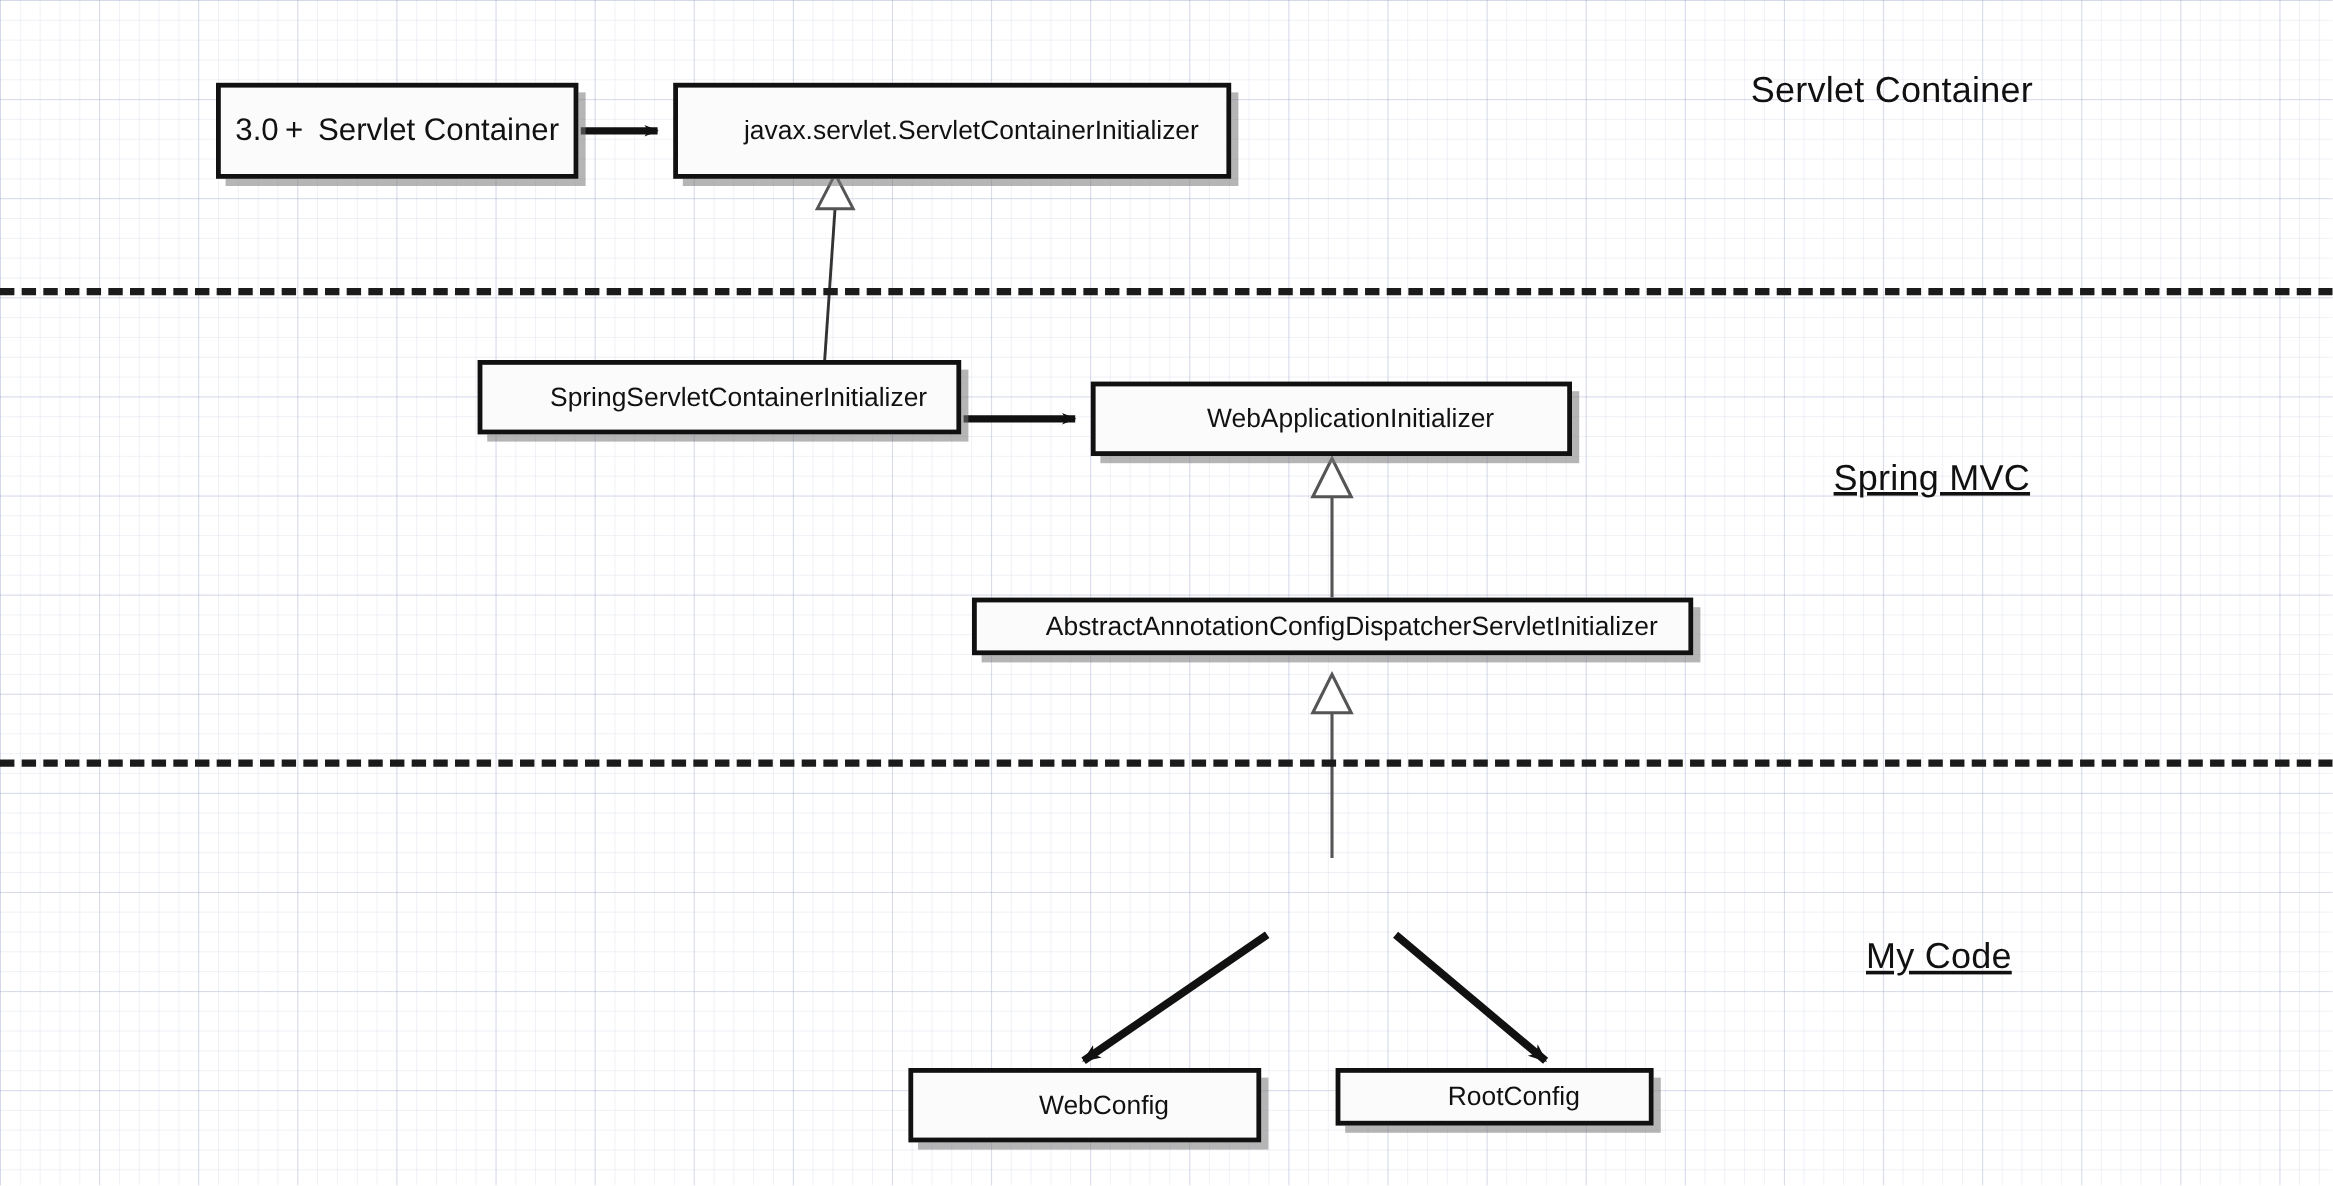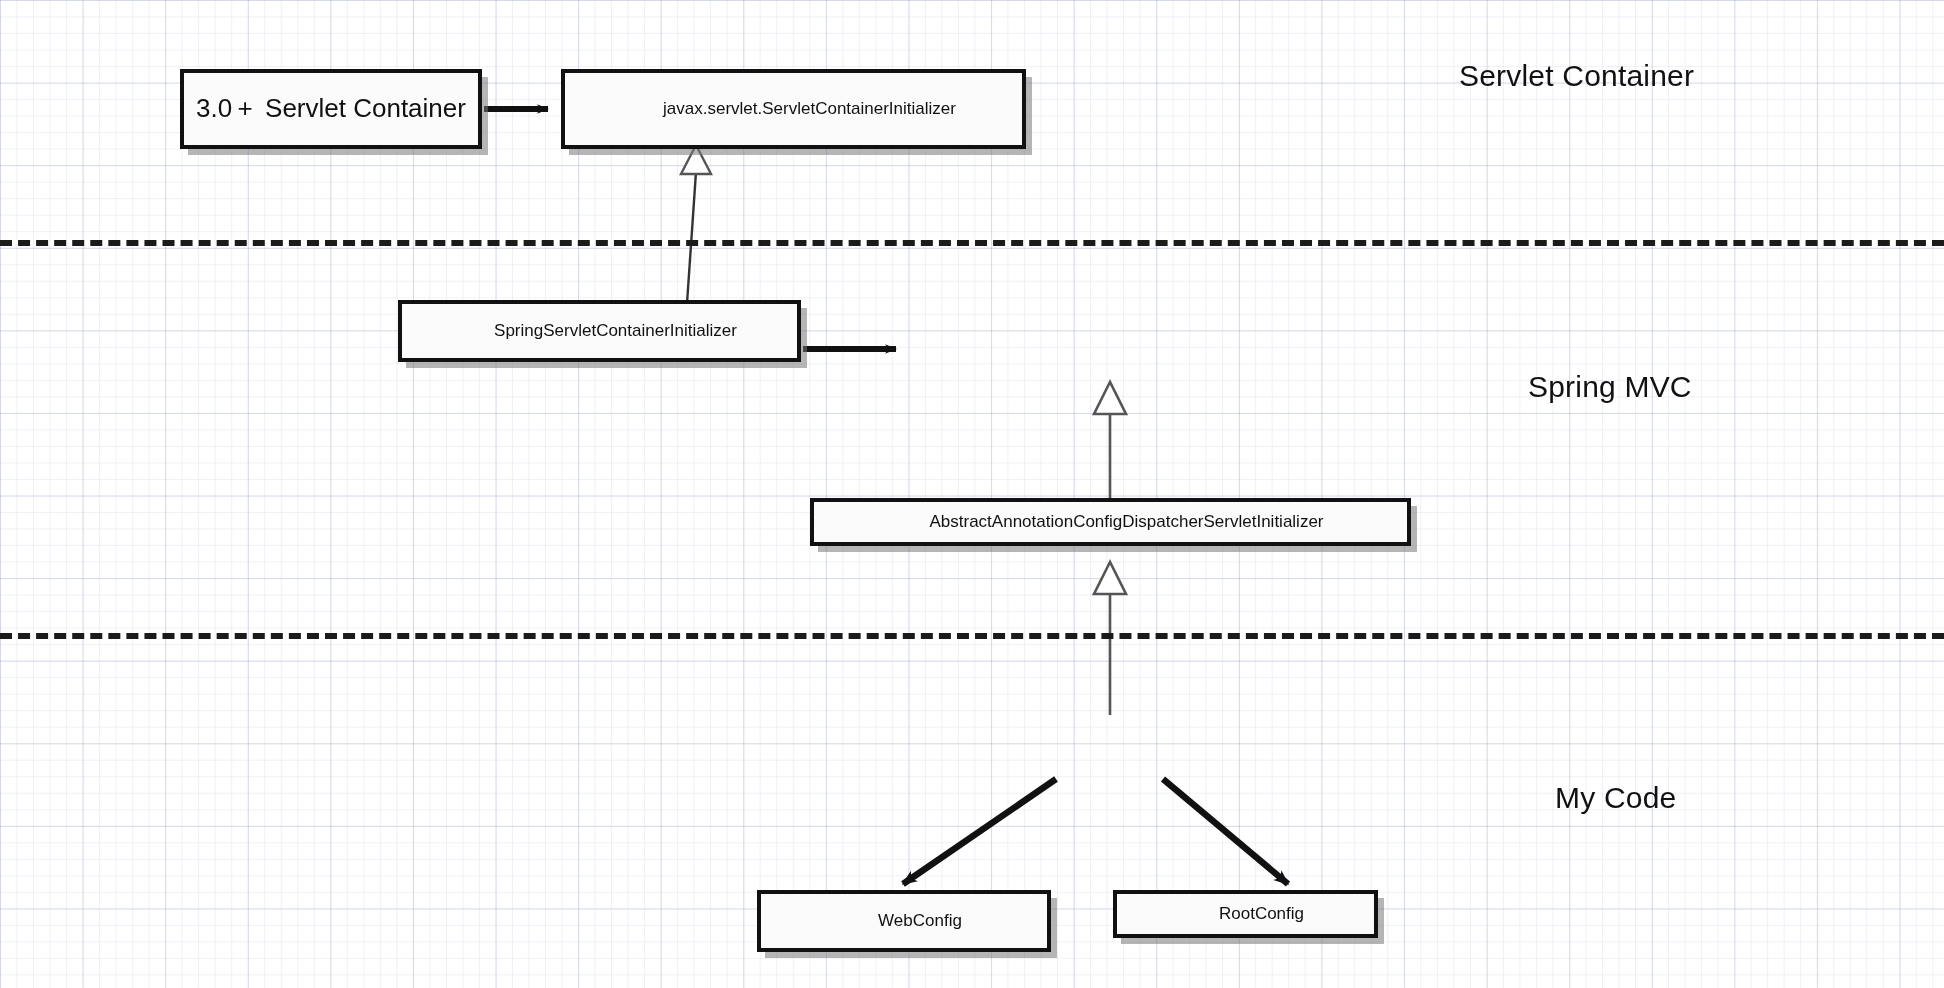--- a/index.html
+++ b/index.html
@@ -70,21 +70,21 @@
     display: flex;
     align-items: center;
     justify-content: center;
     color: #111111;
     font-size: 26px;
     line-height: 1.15;
     white-space: nowrap;
     text-align: right;
     padding: 0 14px;
   }
-  .node.small-text { font-size: 17px; padding-left: 46px; }
+  .node.small-text { font-size: 22px; padding-left: 46px; }
 </style>
 </head>
 <body>
 
 <div id="canvas">
 
   <svg id="connectors" viewBox="0 0 1944 988" xmlns="http://www.w3.org/2000/svg">
 
     <defs>
       <marker id="filledArrow" markerWidth="13" markerHeight="13" refX="11" refY="5.2" orient="auto" markerUnits="userSpaceOnUse">
@@ -124,29 +124,30 @@
 
     <g>
       <line x1="1163" y1="779" x2="1288" y2="884" stroke="#111111" stroke-width="6.5" marker-end="url(#filledArrowBig)"></line>
     </g>
   </svg>
 
   <div class="zone-divider" style="top:240px;"></div>
   <div class="zone-divider" style="top:633px;"></div>
 
   <div class="zone-label" style="left:1459px; top:59px;">Servlet Container</div>
-  <div class="zone-label" style="left:1528px; top:370px;">Spring MVC</div>
-  <div class="zone-label" style="left:1555px; top:781px;">My Code</div>
+  <div class="zone-label" style="left:1528px; top:382px;text-decoration:underline;">Spring MVC</div>
+  <div class="zone-label" style="left:1555px; top:781px;text-decoration:underline;">My Code</div>
 
   <div class="node" style="left:180px; top:69px; width:302px; height:80px;">3.0 +  Servlet Container</div>
 
   <div class="node small-text" style="left:561px; top:69px; width:465px; height:80px;">javax.servlet.ServletContainerInitializer</div>
 
   <div class="node small-text" style="left:398px; top:300px; width:403px; height:62px;">SpringServletContainerInitializer</div>
 
+  <div class="node small-text" style="left:909px; top:318px; width:401px; height:62px;">WebApplicationInitializer</div>
 
   <div class="node small-text" style="left:810px; top:498px; width:601px; height:48px;">AbstractAnnotationConfigDispatcherServletInitializer</div>
 
 
   <div class="node small-text" style="left:757px; top:890px; width:294px; height:62px;">WebConfig</div>
 
   <div class="node small-text" style="left:1113px; top:890px; width:265px; height:48px;">RootConfig</div>
 
 </div>
 

